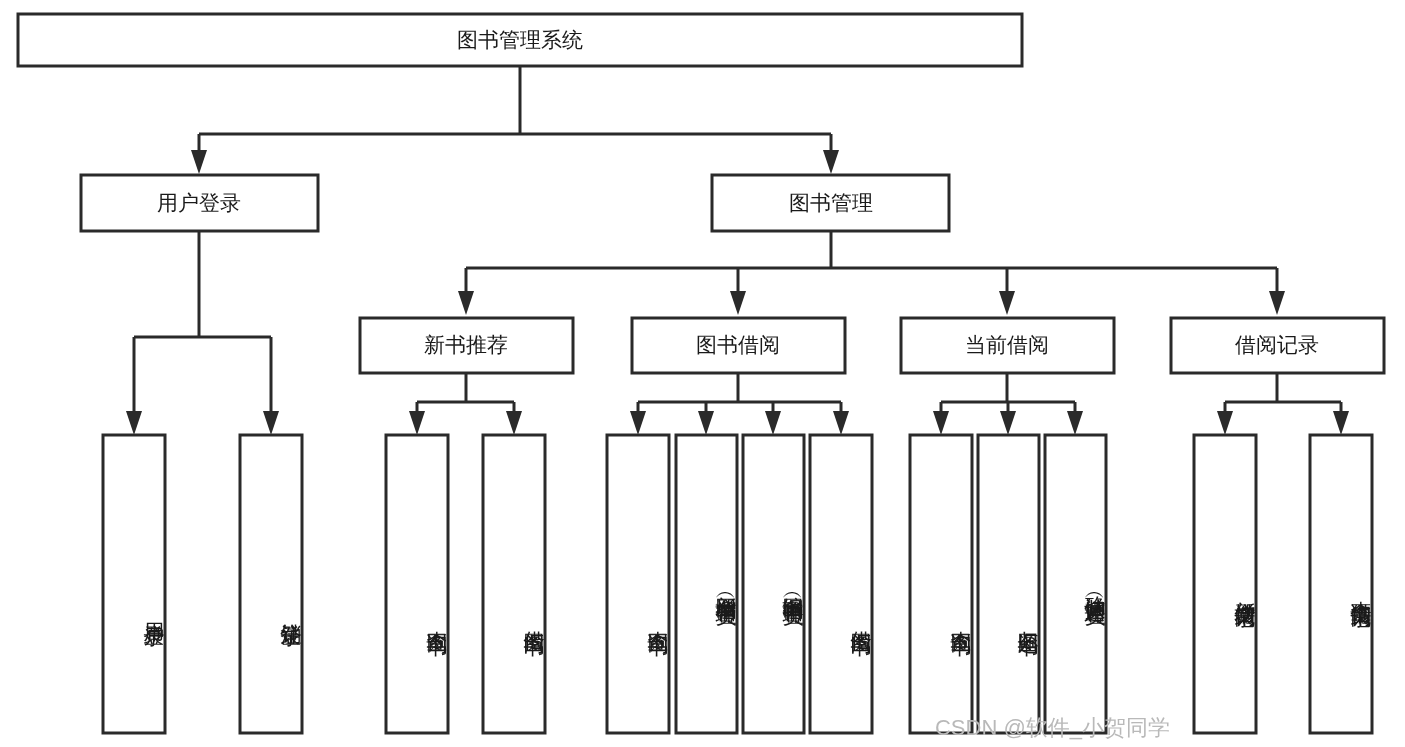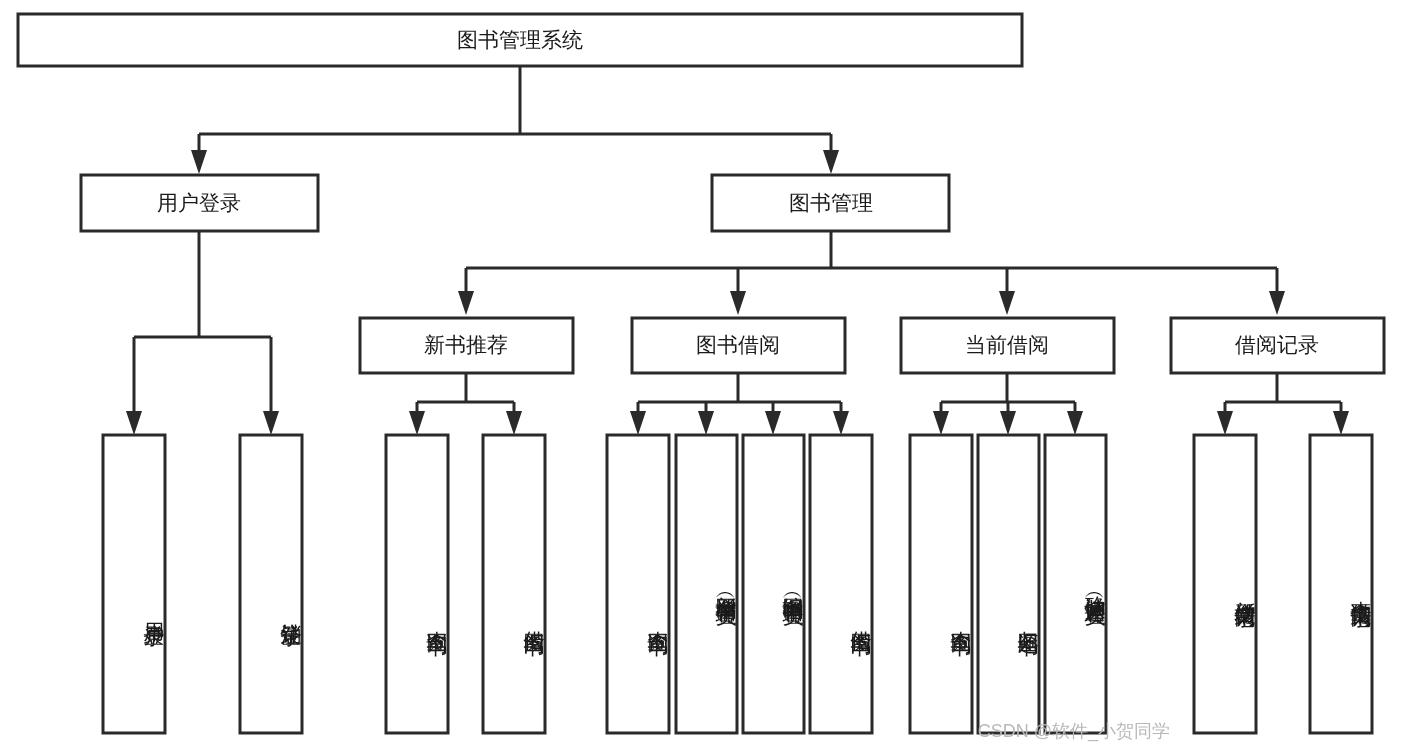--- a/index.html
+++ b/index.html
@@ -60,21 +60,21 @@
     align-items: flex-start;
     justify-content: center;
     white-space: nowrap;
     pointer-events: none;
   }
   .watermark {
     position: absolute;
     right: 8px;
     bottom: 4px;
     font-family: "Liberation Sans", "DejaVu Sans", sans-serif;
-    font-size: 18px;
+    font-size: 22px;
     color: #b9b9b9;
     white-space: nowrap;
     pointer-events: none;
   }
 </style>
 </head>
 <body>
 
 <div id="diagram-root">
 

